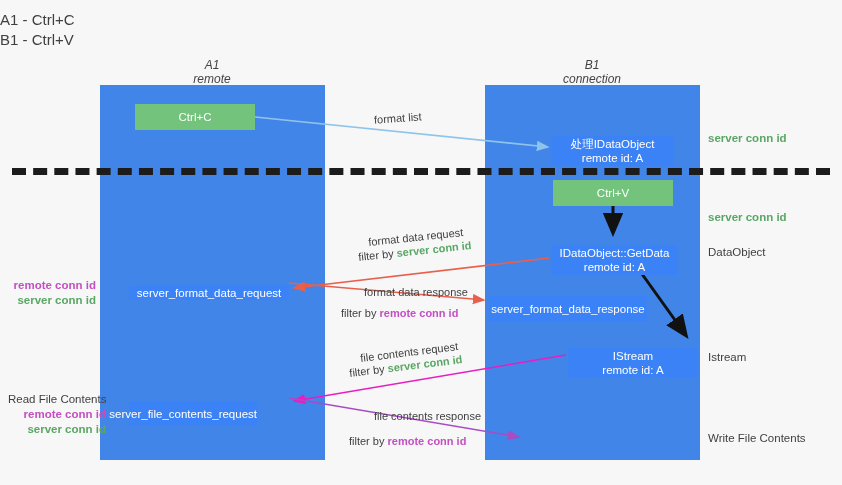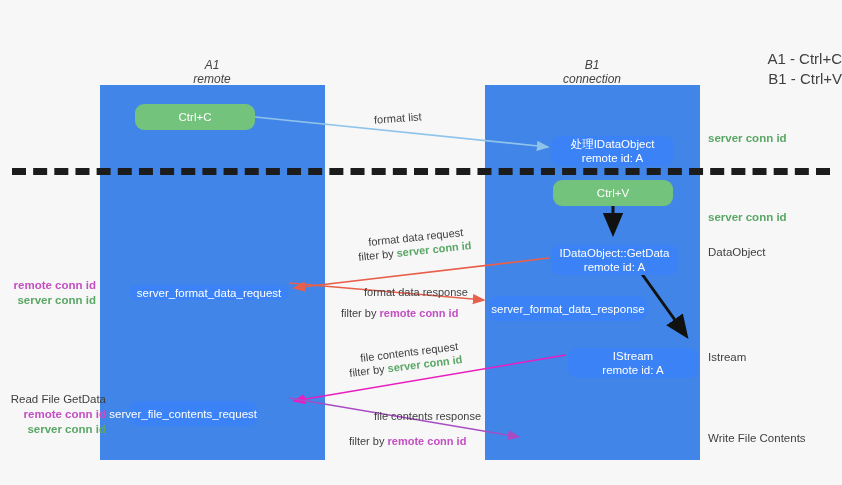--- a/index.html
+++ b/index.html
@@ -8,21 +8,21 @@
     background:#f7f7f7;
     font-family:"Liberation Sans", sans-serif;
     color:#404040;
     overflow:hidden;
   }
   #stage{position:relative;width:842px;height:485px;}
 
   
   .title{
     position:absolute;left:0;right:0;top:10px;
-    text-align:right;font-size:15px;line-height:20px;color:#404040;margin-top:39px;
+    text-align:left;font-size:15px;line-height:20px;color:#404040;
   }
 
   
   .lane-head{
     position:absolute;text-align:center;font-size:12px;line-height:14px;color:#444;
     width:160px;
     font-style:italic;
   }
   .lane-head .l2{color:#444;}
 
@@ -38,21 +38,20 @@
     position:absolute;left:12px;top:168px;width:818px;height:0;
     border-top:7px dashed #1c1c1c;
   }
 
   
   .box{
     position:absolute;
     display:flex;flex-direction:column;align-items:center;justify-content:center;
     color:#ffffff;font-size:11.5px;line-height:14px;text-align:center;
     box-sizing:border-box;
-    border-radius:9px;
   }
   .box.green{background:#74c37c;}
   .box.orange{background:#3b82f6;margin-top:8px;}
   .box .ln{display:block;white-space:nowrap;}
 
   #box-ctrlc{left:135px;top:104px;width:120px;height:26px;}
   #box-ctrlv{left:553px;top:180px;width:120px;height:26px;}
   #box-idataobject{left:551px;top:128px;width:123px;height:30px;}
   #box-getdata{left:551px;top:237px;width:127px;height:30px;}
   #box-istream{left:568px;top:340px;width:130px;height:30px;}
@@ -192,21 +191,21 @@
   <div class="note plain-t" id="note-dataobject">DataObject</div>
   <div class="note plain-t" id="note-istream">Istream</div>
   <div class="note plain-t" id="note-writefc">Write File Contents</div>
 
   <div class="note" id="note-left-1">
     <div class="purple-t">remote conn id</div>
     <div class="green-t">server conn id</div>
   </div>
 
   <div class="note" id="note-left-2">
-    <div class="plain-t">Read File GetData</div>
+    <div class="plain-t">Read File Contents</div>
     <div class="purple-t">remote conn id</div>
     <div class="green-t">server conn id</div>
   </div>
 
   <div class="elabel" id="lbl-formatlist">format list</div>
 
   <div class="elabel" id="lbl-fdreq">format data request</div>
   <div class="elabel" id="lbl-fdreq2">
     <span>filter by</span>
     <span class="green-t">server conn id</span>

